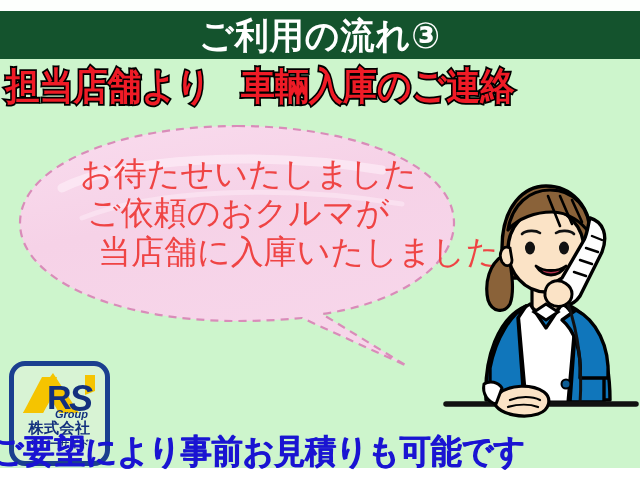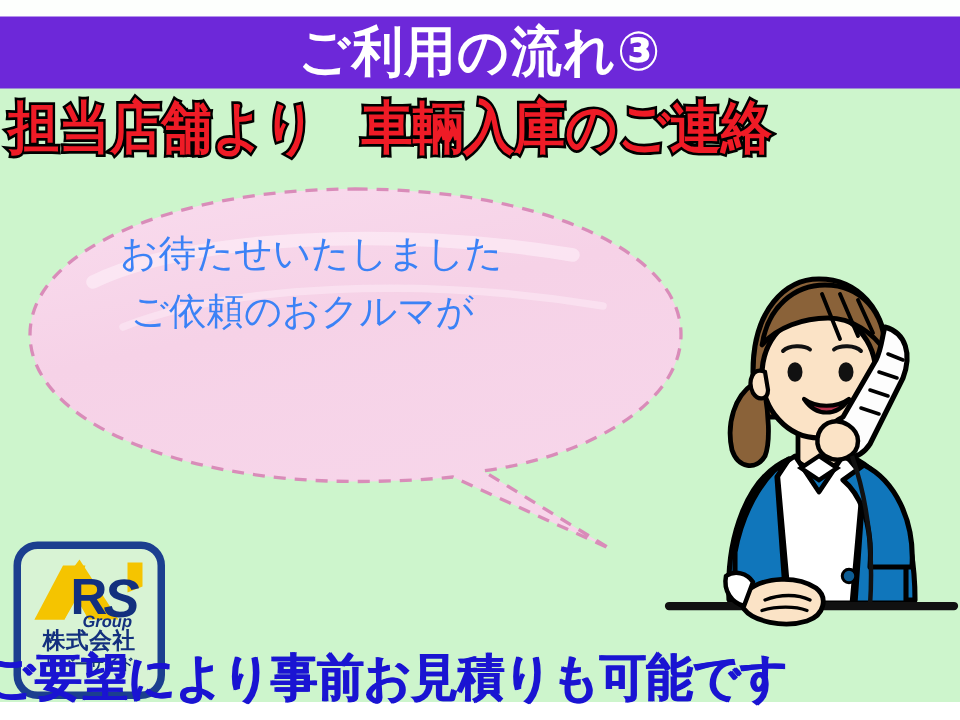--- a/index.html
+++ b/index.html
@@ -19,21 +19,21 @@
   .bg-top-white{
     position:absolute;left:0;top:0;width:640px;height:11px;background:#fdfffd;
   }
   .bg-bottom-white{
     position:absolute;left:0;top:468px;width:640px;height:12px;background:#ffffff;
   }
 
   
   .header-bar{
     position:absolute;left:0;top:11px;width:640px;height:48px;
-    background:#6d28d9;
+    background:#14532d;
     display:flex;align-items:center;justify-content:center;
   }
   .header-title{
     color:#ffffff;
     font-size:34px;
     font-weight:bold;
     letter-spacing:1px;
     line-height:1;
     white-space:nowrap;
     transform:scaleY(1.06);
@@ -58,22 +58,22 @@
   }
   .sub-gap{display:inline-block;width:30px;}
 
   
   .bubble-wrap{
     position:absolute;left:2px;top:118px;width:470px;height:250px;
   }
   .bubble-svg{position:absolute;left:0;top:0;width:470px;height:250px;}
   .bubble-text{
     position:absolute;left:0;top:0;width:470px;height:250px;
-    color:#3b82f6;
-    font-size:25px;
+    color:#ef4444;
+    font-size:33px;
     line-height:1.30;
     font-weight:400;
     pointer-events:none;
   }
   .bl{position:absolute;white-space:nowrap;}
   .bl1{left:78px;top:35px;}
   .bl2{left:62px;top:74px;margin-left:23px;}
   .bl3{left:96px;top:113px;}
 
   
@@ -144,20 +144,21 @@
                L 300 200
                C 280 202 258 203 235 203
                C 115 203 18 162 18 105
                C 18 48 115 8 235 8 Z" fill="url(#bubgrad)" stroke="#d98cb9" stroke-width="2.2" stroke-dasharray="8 6" stroke-linejoin="round"></path>
       <path d="M 60 70 C 120 40 260 32 380 52" fill="none" stroke="#fdeef7" stroke-width="9" opacity="0.65" stroke-linecap="round"></path>
       <path d="M 80 100 C 150 72 280 66 400 86" fill="none" stroke="#fdeef7" stroke-width="5" opacity="0.5" stroke-linecap="round"></path>
     </svg>
     <div class="bubble-text">
       <div class="bl bl1">お待たせいたしました</div>
       <div class="bl bl2">ご依頼のおクルマが</div>
+      <div class="bl bl3">当店舗に入庫いたしました</div>
     </div>
   </div>
 
   <div class="operator">
     <svg width="200" height="255" viewBox="0 0 200 255">
 
       <path d="M46 222 C44 180 58 140 86 128 L126 126 C156 138 170 176 170 222 Z" fill="#1076bb" stroke="#000" stroke-width="3.4" stroke-linejoin="round"></path>
 
       <path d="M92 104 L92 130 Q106 140 120 130 L120 104 Z" fill="#fbe3c6" stroke="#000" stroke-width="3.2"></path>
 

